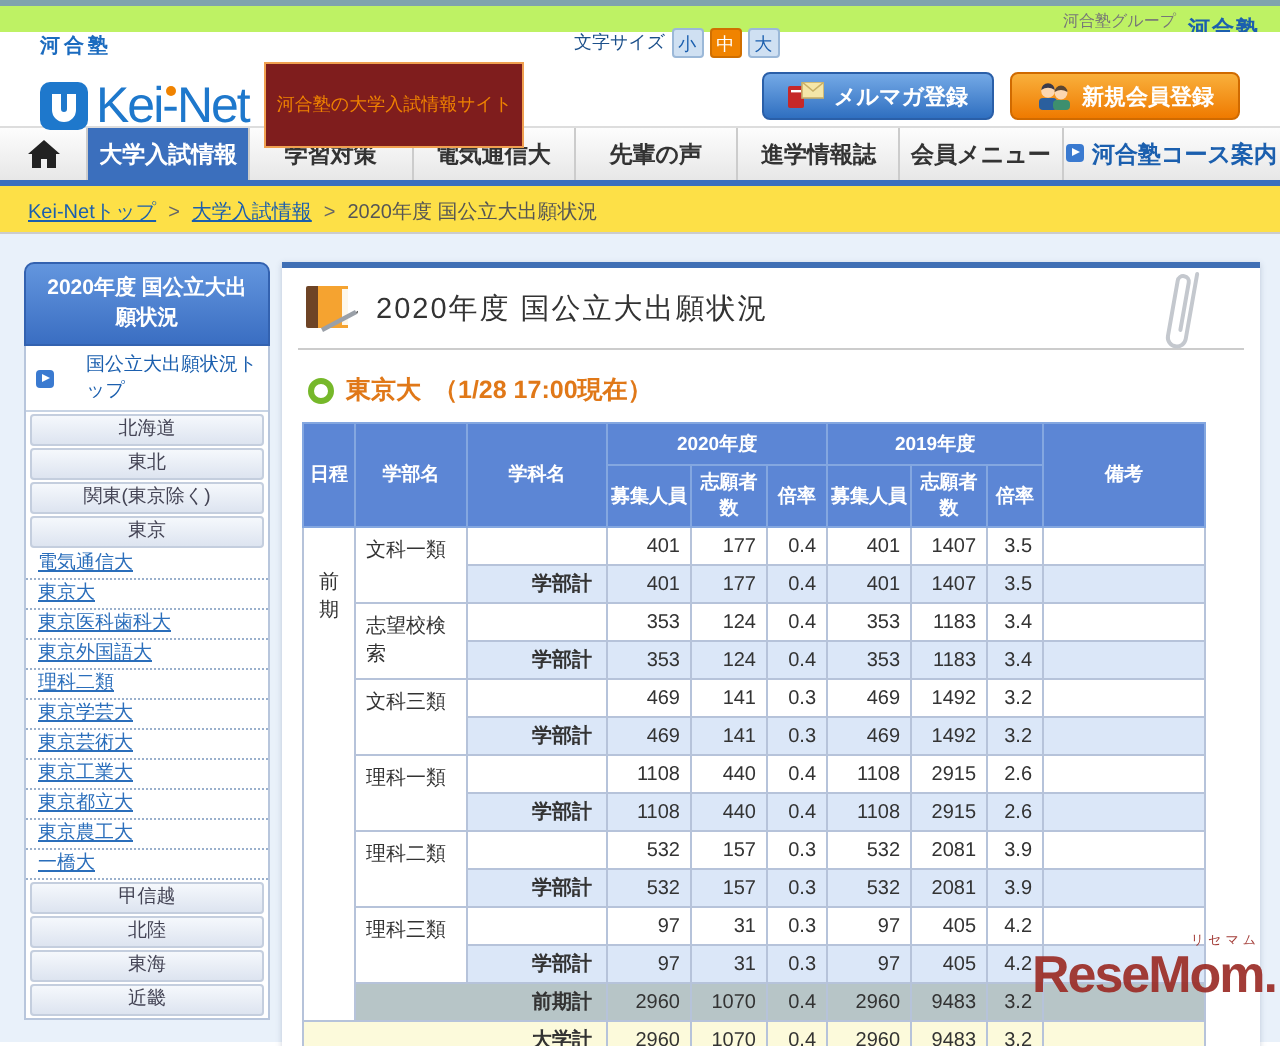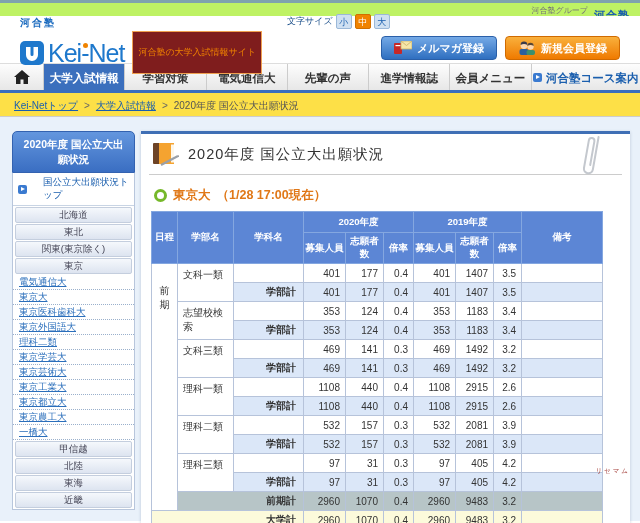--- a/index.html
+++ b/index.html
@@ -393,13 +393,14 @@
             <td class="num">3.2</td>
             <td></td>
           </tr>
         </tbody>
     </table>
   </main>
 </div>
 
 <div class="watermark">
   <div class="ruby">リセマム</div>
+  <div class="wtext">ReseMom.</div>
 </div>
 
 </body></html>

